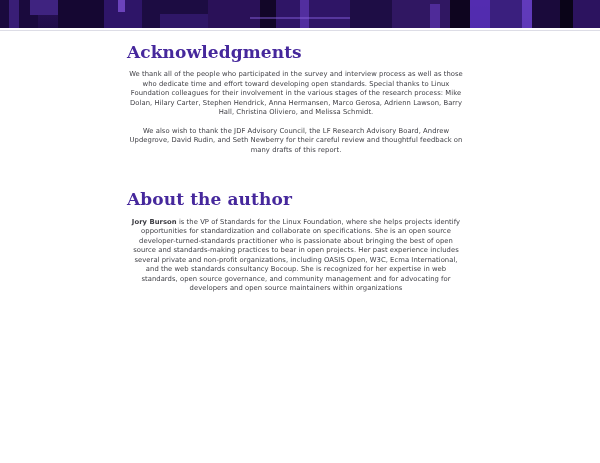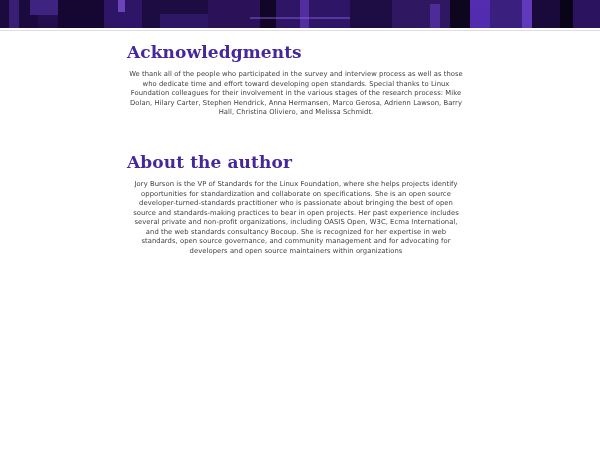--- a/index.html
+++ b/index.html
@@ -49,21 +49,21 @@
   }
   h1.section-gap { margin-top: 34px; }
   p {
     font-size: 6.8px;
     line-height: 9.5px;
     color: #404046;
     margin: 0 0 9px 0;
     letter-spacing: 0.05px;
     text-align: center;
   }
-  .author-name { font-weight: normal; color: #3a3a40; }
+  .author-name { font-weight: bold; color: #3a3a40; }
 
   
   .footer {
     position: absolute;
     top: 443px; left: 0;
     width: 600px; height: 14px;
     font-size: 6px;
   }
   .footer-left {
     position: absolute;
@@ -124,20 +124,21 @@
     <div class="blk" style="left:522px;top:0;width:10px;height:28px;background:#6f45d5;opacity:.8;"></div>
     <div class="blk" style="left:532px;top:0;width:28px;height:28px;background:#1a0a3b;"></div>
     <div class="blk" style="left:560px;top:0;width:13px;height:28px;background:#0a0418;"></div>
     <div class="blk" style="left:573px;top:0;width:27px;height:28px;background:#2c135f;"></div>
   </div>
   <div class="banner-edge"></div>
 
   <div class="content">
     <h1>Acknowledgments</h1>
     <p>We thank all of the people who participated in the survey and interview process as well as those who dedicate time and effort toward developing open standards. Special thanks to Linux Foundation colleagues for their involvement in the various stages of the research process: Mike Dolan, Hilary Carter, Stephen Hendrick, Anna Hermansen, Marco Gerosa, Adrienn Lawson, Barry Hall, Christina Oliviero, and Melissa Schmidt.</p>
+    <p>We also wish to thank the JDF Advisory Council, the LF Research Advisory Board, Andrew Updegrove, David Rudin, and Seth Newberry for their careful review and thoughtful feedback on many drafts of this report.</p>
 
     <h1 class="section-gap">About the author</h1>
     <p><span class="author-name">Jory Burson</span><span> is the VP of Standards for the Linux Foundation, where she helps projects identify opportunities for standardization and collaborate on specifications. She is an open source developer-turned-standards practitioner who is passionate about bringing the best of open source and standards-making practices to bear in open projects. Her past experience includes several private and non-profit organizations, including OASIS Open, W3C, Ecma International, and the web standards consultancy Bocoup. She is recognized for her expertise in web standards, open source governance, and community management and for advocating for developers and open source maintainers within organizations</span></p>
   </div>
 
   <div class="footer">
     <div class="footer-left">
       <span class="footer-title">THE 2023 STATE OF OPEN STANDARDS</span><span class="footer-subtitle"> EMPIRICAL RESEARCH ON THE TRANSITION TO OPEN STANDARDS</span>
     </div>
     <div class="page-number">56</div>

